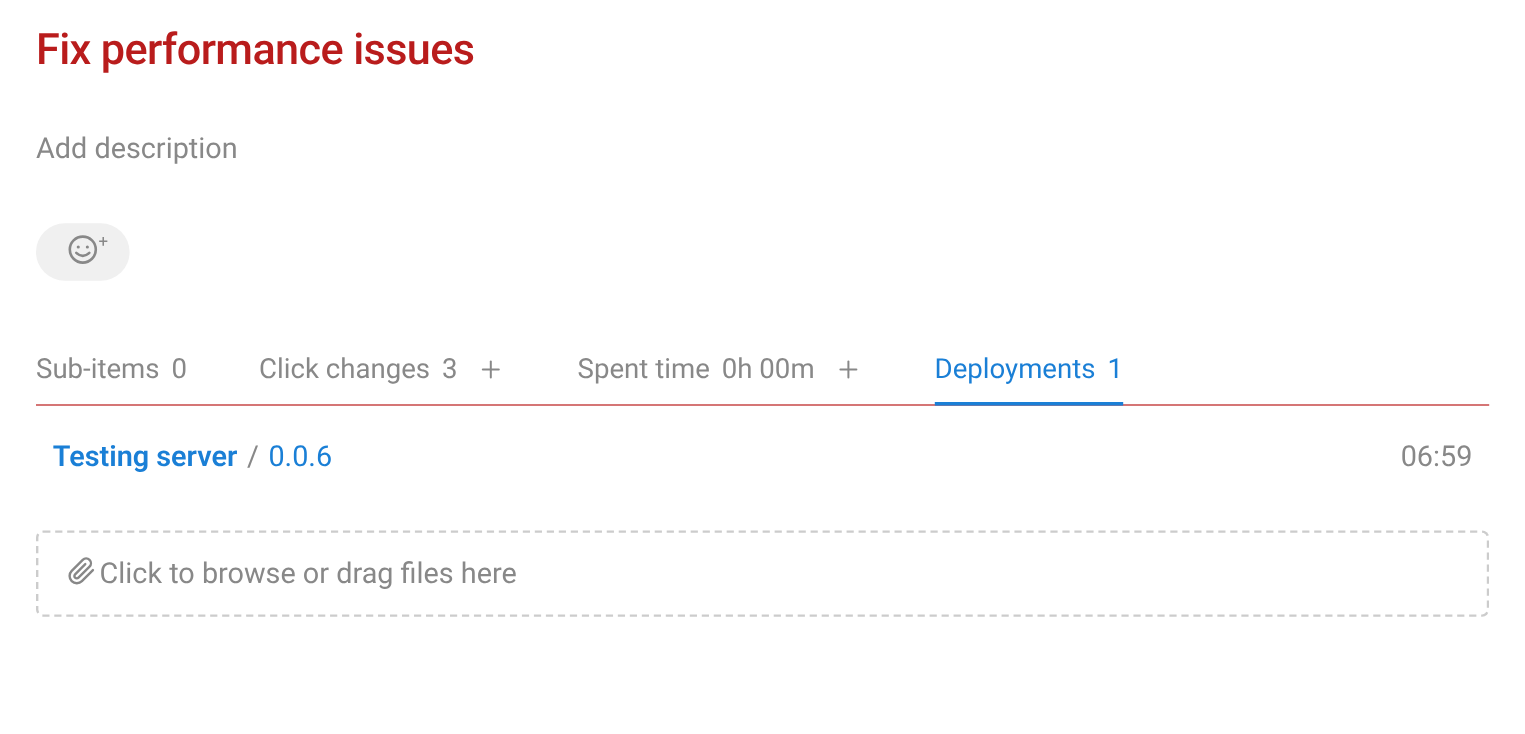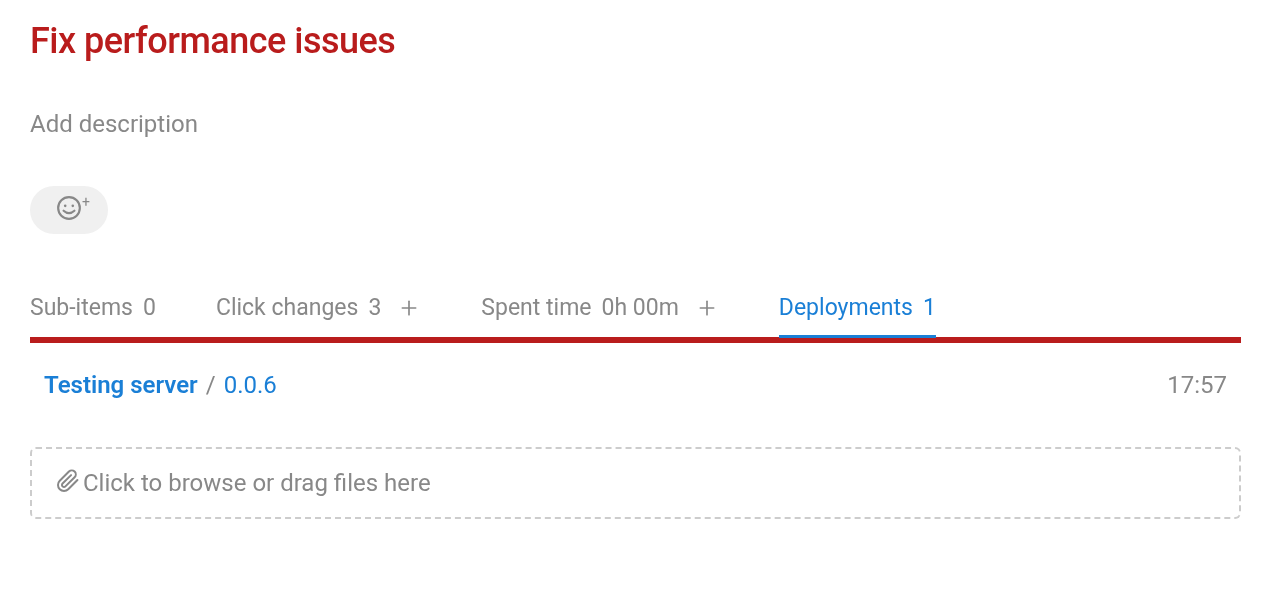--- a/index.html
+++ b/index.html
@@ -46,21 +46,21 @@
       position: absolute;
       top: 8px;
       right: 18px;
       font-size: 14px;
       color: #888888;
       font-weight: 400;
     }
     .tabs {
       display: flex;
       align-items: center;
-      border-bottom: 6px solid #b91c1c;
+      border-bottom: 1px solid #b91c1c;
       gap: 60px;
       padding-bottom: 0;
     }
     .tab {
       display: flex;
       align-items: center;
       gap: 10px;
       font-size: 23px;
       color: #888888;
       padding-bottom: 16px;
@@ -202,21 +202,21 @@
     <span class="tab-count">1</span>
   </div>
 </div>
 
 <div class="deployment-row">
   <div class="deployment-left">
     <span class="deployment-server">Testing server</span>
     <span class="deployment-separator">/</span>
     <span class="deployment-version">0.0.6</span>
   </div>
-  <div class="deployment-time">17:57</div>
+  <div class="deployment-time">06:59</div>
 </div>
 
 <div class="file-drop">
   <span>
     <svg viewBox="0 0 24 24" fill="none" stroke="#888888" stroke-width="2" stroke-linecap="round" stroke-linejoin="round">
       <path d="M21.44 11.05l-9.19 9.19a6 6 0 0 1-8.49-8.49l9.19-9.19a4 4 0 0 1 5.66 5.66l-9.2 9.19a2 2 0 0 1-2.83-2.83l8.49-8.48"></path>
     </svg>
   </span>
   <span class="file-drop-text">Click to browse or drag files here</span>
 </div>

